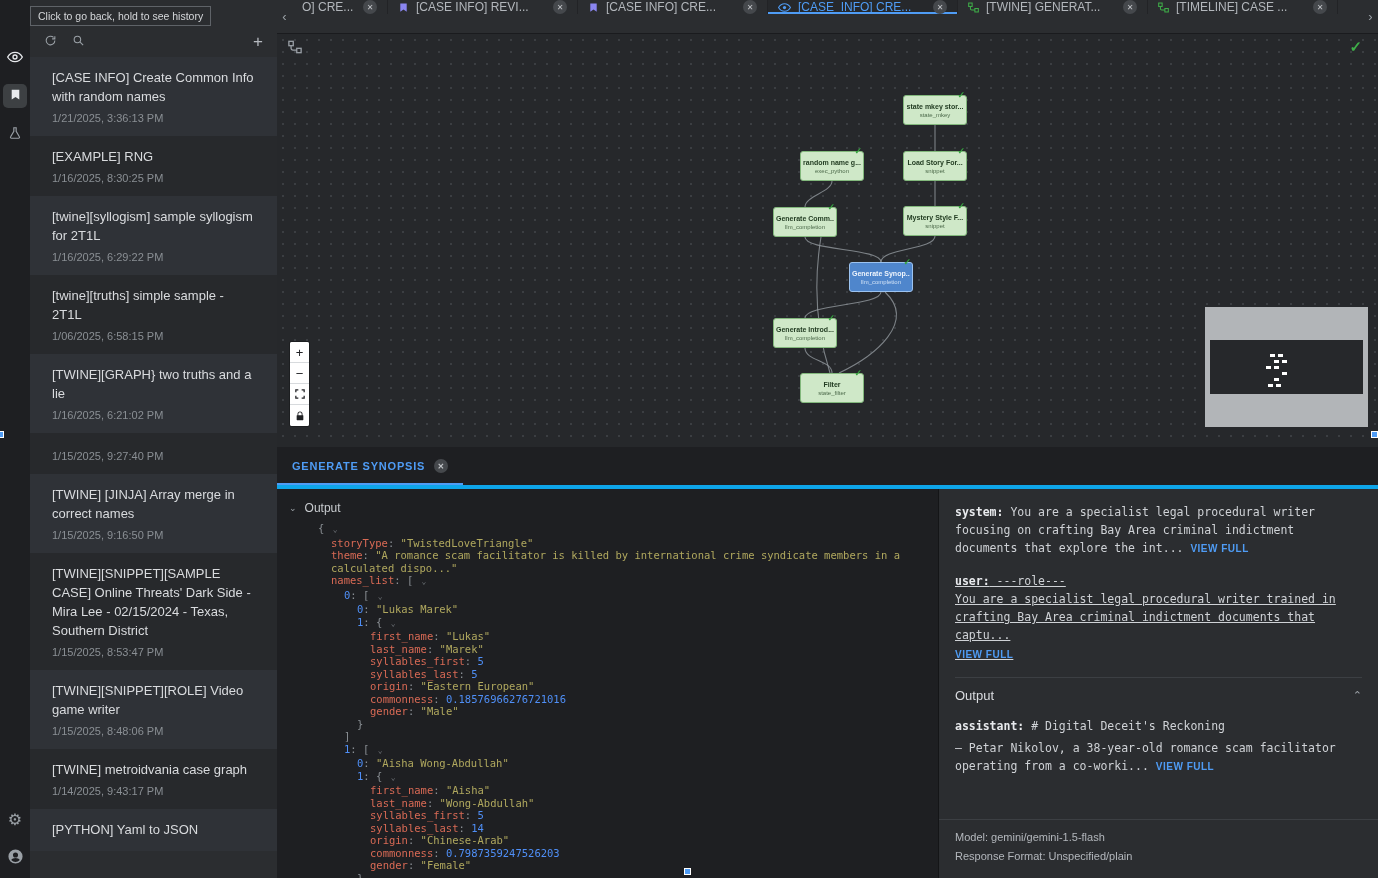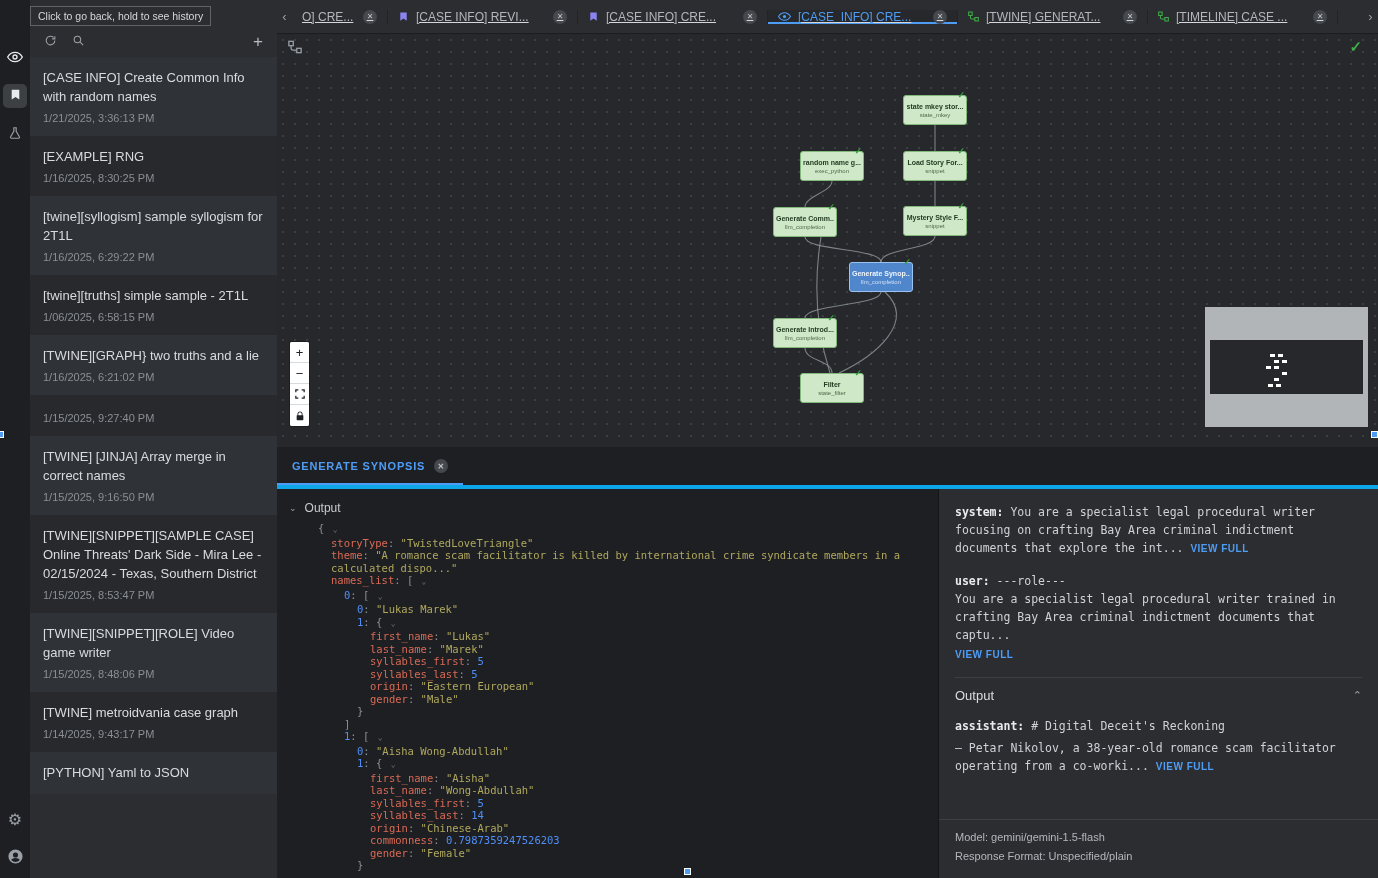--- a/index.html
+++ b/index.html
@@ -13,21 +13,21 @@
   .rail-item.active{background:#3d4043;}
   .rail-bottom{margin-top:auto;display:flex;flex-direction:column;align-items:center;gap:14px;padding-bottom:8px;}
   .gear-glyph{font-size:16px;color:#9aa0a6;line-height:1;}
 
   
   .sidebar{position:absolute;left:30px;top:0;width:247px;height:878px;background:#2b2d30;overflow:hidden;}
   .sidebar-header{padding:9px 14px 0;color:#9aa0a6;font-size:13px;}
   .sidebar-toolbar{display:flex;align-items:center;gap:15px;padding:9px 14px 7px;}
   .sb-plus{margin-left:auto;font-size:17px;color:#b6bac0;line-height:1;cursor:pointer;}
   .prompt-list{overflow:hidden;}
-  .prompt-item{padding:11px 13px 12px;cursor:pointer;}
+  .prompt-item{padding:11px 22px 12px;cursor:pointer;}
   .prompt-item.odd{background:#2f3237;}
   .prompt-item.even{background:#27292c;}
   .prompt-title{font-size:13px;line-height:19px;color:#d9dbde;}
   .prompt-ts{font-size:11px;color:#8a8f94;margin-top:6px;}
 
   
   .main{position:absolute;left:277px;top:0;width:1101px;height:878px;background:#26282b;}
 
   
   .tabbar{height:34px;background:#2b2d30;display:flex;align-items:stretch;border-bottom:1px solid #1a1b1e;}
@@ -204,21 +204,21 @@
       <div class="prompt-item odd">
         <div class="prompt-title">[PYTHON] Yaml to JSON</div>
       </div>
     </div>
 </div>
 
 <div class="main">
 
   <div class="tabbar">
     <span class="tab-scroll">‹</span>
-    <div style="display:flex;flex:1;min-width:0;align-items:center;overflow:hidden;text-decoration:underline;">
+    <div style="display:flex;flex:1;min-width:0;align-items:flex-start;overflow:hidden;">
         <div class="tab tab-first">
           <span class="tab-label">O] CRE...</span>
           <span class="tab-close">✕</span>
         </div>
         <div class="tab">
           <span class="tab-icon">
             <svg width="11" height="11" viewBox="0 0 24 24" fill="#8a85f0">
               <path d="M5 3h14v18l-7-4.5L5 21z"></path>
             </svg>
           </span>
@@ -385,20 +385,21 @@
             <div class="jline" style="padding-left: 13px;"><span class="tk-key">theme</span><span class="tk-p">: </span><span class="tk-str">"A romance scam facilitator is killed by international crime syndicate members in a calculated dispo..."</span></div>
             <div class="jline" style="padding-left: 13px;"><span class="tk-key">names_list</span><span class="tk-p">: </span><span class="tk-p">[ </span><span class="jchev">⌄</span></div>
             <div class="jline" style="padding-left: 26px;"><span class="tk-num">0</span><span class="tk-p">: </span><span class="tk-p">[ </span><span class="jchev">⌄</span></div>
             <div class="jline" style="padding-left: 39px;"><span class="tk-num">0</span><span class="tk-p">: </span><span class="tk-str">"Lukas Marek"</span></div>
             <div class="jline" style="padding-left: 39px;"><span class="tk-num">1</span><span class="tk-p">: </span><span class="tk-p">{ </span><span class="jchev">⌄</span></div>
             <div class="jline" style="padding-left: 52px;"><span class="tk-key">first_name</span><span class="tk-p">: </span><span class="tk-str">"Lukas"</span></div>
             <div class="jline" style="padding-left: 52px;"><span class="tk-key">last_name</span><span class="tk-p">: </span><span class="tk-str">"Marek"</span></div>
             <div class="jline" style="padding-left: 52px;"><span class="tk-key">syllables_first</span><span class="tk-p">: </span><span class="tk-num">5</span></div>
             <div class="jline" style="padding-left: 52px;"><span class="tk-key">syllables_last</span><span class="tk-p">: </span><span class="tk-num">5</span></div>
             <div class="jline" style="padding-left: 52px;"><span class="tk-key">origin</span><span class="tk-p">: </span><span class="tk-str">"Eastern European"</span></div>
+            <div class="jline" style="padding-left: 52px;"><span class="tk-key">commonness</span><span class="tk-p">: </span><span class="tk-num">0.18576966276721016</span></div>
             <div class="jline" style="padding-left: 52px;"><span class="tk-key">gender</span><span class="tk-p">: </span><span class="tk-str">"Male"</span></div>
             <div class="jline" style="padding-left: 39px;"><span class="tk-p">}</span></div>
             <div class="jline" style="padding-left: 26px;"><span class="tk-p">]</span></div>
             <div class="jline" style="padding-left: 26px;"><span class="tk-num">1</span><span class="tk-p">: </span><span class="tk-p">[ </span><span class="jchev">⌄</span></div>
             <div class="jline" style="padding-left: 39px;"><span class="tk-num">0</span><span class="tk-p">: </span><span class="tk-str">"Aisha Wong-Abdullah"</span></div>
             <div class="jline" style="padding-left: 39px;"><span class="tk-num">1</span><span class="tk-p">: </span><span class="tk-p">{ </span><span class="jchev">⌄</span></div>
             <div class="jline" style="padding-left: 52px;"><span class="tk-key">first_name</span><span class="tk-p">: </span><span class="tk-str">"Aisha"</span></div>
             <div class="jline" style="padding-left: 52px;"><span class="tk-key">last_name</span><span class="tk-p">: </span><span class="tk-str">"Wong-Abdullah"</span></div>
             <div class="jline" style="padding-left: 52px;"><span class="tk-key">syllables_first</span><span class="tk-p">: </span><span class="tk-num">5</span></div>
             <div class="jline" style="padding-left: 52px;"><span class="tk-key">syllables_last</span><span class="tk-p">: </span><span class="tk-num">14</span></div>
@@ -406,21 +407,21 @@
             <div class="jline" style="padding-left: 52px;"><span class="tk-key">commonness</span><span class="tk-p">: </span><span class="tk-num">0.7987359247526203</span></div>
             <div class="jline" style="padding-left: 52px;"><span class="tk-key">gender</span><span class="tk-p">: </span><span class="tk-str">"Female"</span></div>
             <div class="jline" style="padding-left: 39px;"><span class="tk-p">}</span></div>
           </div>
       </div>
 
       <div class="info-pane">
         <div class="msg">
           <b>system:</b><span> You are a specialist legal procedural writer focusing on crafting Bay Area criminal indictment documents that explore the int... </span><span class="viewfull">VIEW FULL</span>
         </div>
-        <div class="msg" style="margin-top:14px;">
+        <div class="msg" style="margin-top:14px;text-decoration:underline;">
           <b>user:</b><span> ---role---</span><br>
           <span>You are a specialist legal procedural writer trained in crafting Bay Area criminal indictment documents that captu...</span>
           <div class="viewfull" style="margin-top:2px;">VIEW FULL</div>
         </div>
         <div class="info-divider"></div>
         <div class="output-row">
           <span>Output</span>
           <span class="chev-up">⌃</span>
         </div>
         <div class="msg">

